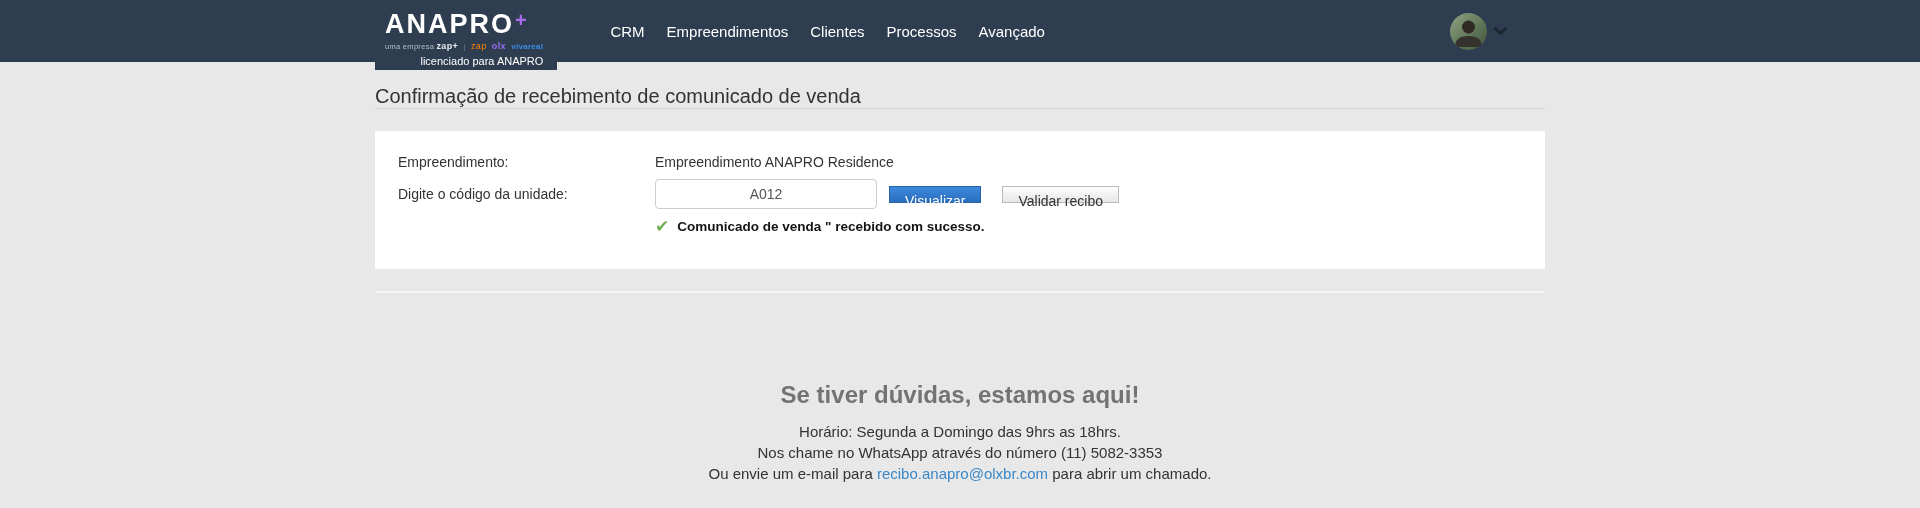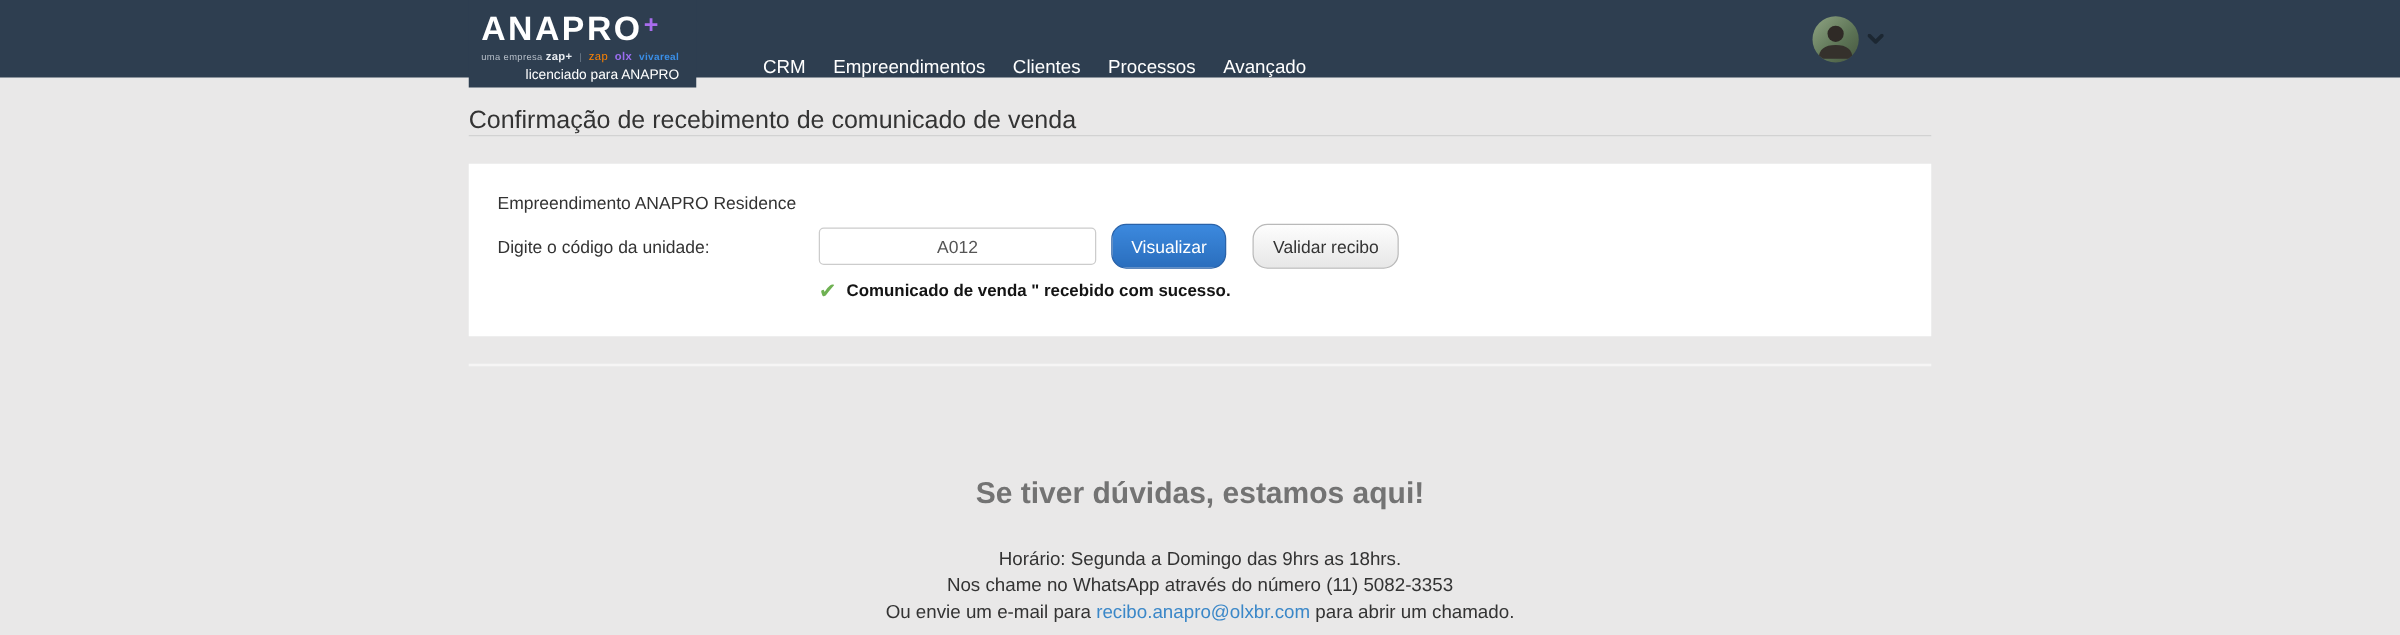--- a/index.html
+++ b/index.html
@@ -64,21 +64,21 @@
     color: #ffffff;
     text-align: right;
     margin-top: 4px;
     white-space: nowrap;
   }
   .nav-menu {
     display: flex;
     list-style: none;
     margin-left: 42px;
     height: 62px;
-    align-items: flex-end;
+    align-items: center;
   }
   .nav-menu li a {
     color: #ffffff;
     text-decoration: none;
     font-size: 15px;
     padding: 0 11px;
     display: block;
     cursor: pointer;
   }
   .nav-user {
@@ -135,22 +135,22 @@
     border-radius: 4px;
     padding: 4px 10px;
     font-size: 14px;
     color: #555;
     font-family: "Liberation Sans", sans-serif;
     background: #fff;
     outline: none;
     text-align: center;
   }
   .btn {
-    height: 36px;
-    border-radius: 12px;
+    height: 17px;
+    border-radius: 0;
     font-size: 14px;
     font-family: "Liberation Sans", sans-serif;
     padding: 0 15px;
     cursor: pointer;
     line-height: 28px;
   }
   .btn-primary {
     margin-left: 12px;
     background: linear-gradient(#3c89de, #2a6ebd);
     border: 1px solid #2a62a8;
@@ -184,21 +184,21 @@
     margin-top: 22px;
   }
 
   
   .support { text-align: center; margin-top: 88px; }
   .support h2 {
     font-size: 24px;
     font-weight: bold;
     color: #737373;
   }
-  .support-lines { margin-top: 28px; font-size: 15px; color: #333; line-height: 21px; }
+  .support-lines { margin-top: 12px; font-size: 15px; color: #333; line-height: 21px; }
   .support-lines a { color: #3a87c8; text-decoration: none; cursor: pointer; }
 </style>
 </head>
 <body>
 
 <header class="navbar">
   <div class="container">
     <div class="brand">
       <div class="brand-word"><span>ANAPRO</span><span class="brand-plus">+</span></div>
       <div class="brand-tagline">
@@ -244,20 +244,21 @@
   </div>
 </header>
 
 <main class="container">
   <div class="page-header">
     <h1>Confirmação de recebimento de comunicado de venda</h1>
   </div>
 
   <section class="card">
     <div class="form-row">
+      <div class="form-label">Empreendimento:</div>
       <div class="form-value">Empreendimento ANAPRO Residence</div>
     </div>
     <div class="form-row">
       <div class="form-label">Digite o código da unidade:</div>
       <div class="controls">
         <input class="text-input" type="text" value="A012" style="">
         <button class="btn btn-primary">Visualizar</button>
         <button class="btn btn-default">Validar recibo</button>
       </div>
     </div>

